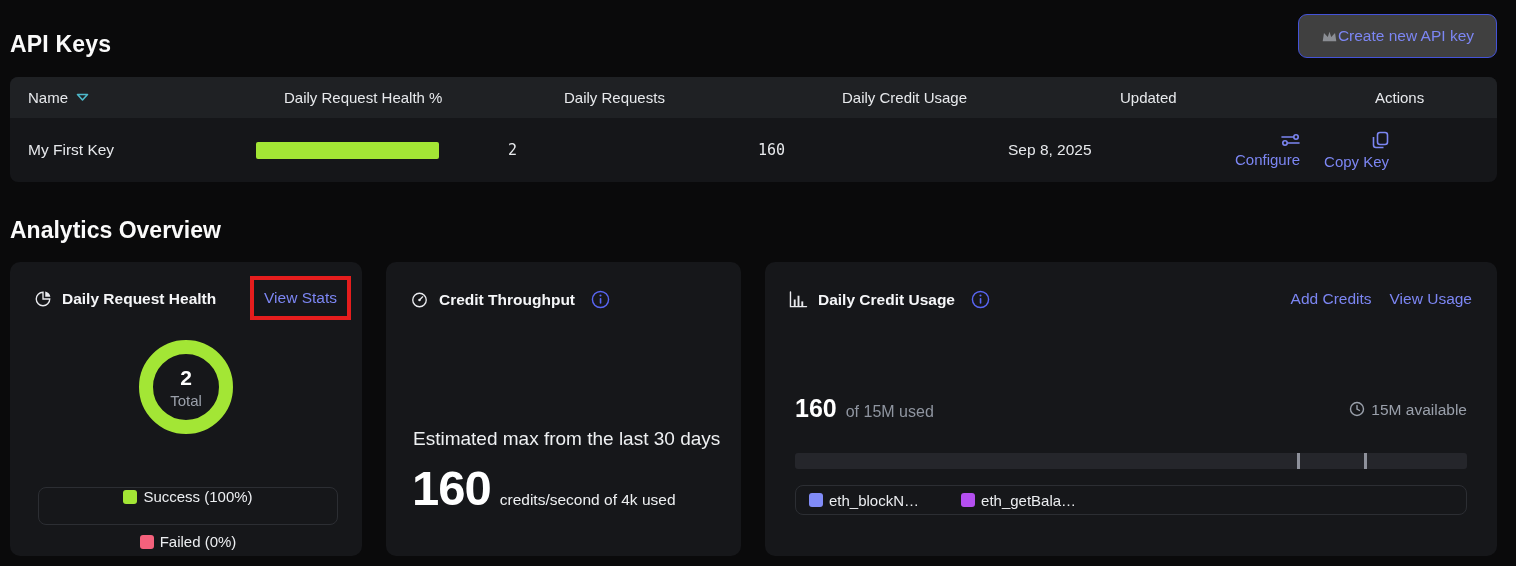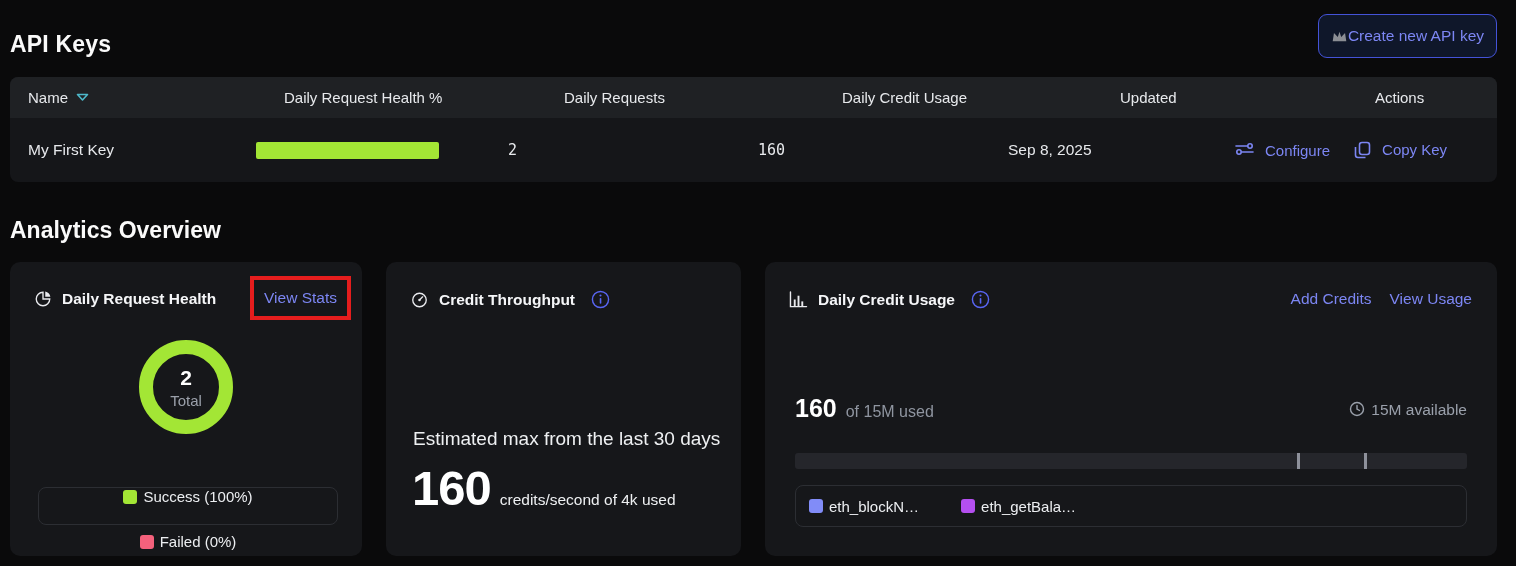--- a/index.html
+++ b/index.html
@@ -1,33 +1,33 @@
 <!DOCTYPE html>
 <html><head>
 <meta charset="utf-8">
 <style>
   * { margin:0; padding:0; box-sizing:border-box; }
   html,body { width:1516px; height:566px; background:#0a0a0b; font-family:"Liberation Sans",sans-serif; color:#e9eaee; overflow:hidden; }
 
   
   #page-title { position:absolute; left:10px; top:31px; font-size:23px; font-weight:700; color:#fafafa; letter-spacing:.2px; }
   #create-btn { position:absolute; right:19px; top:14px; height:44px; display:flex; align-items:center; 
-    padding:0 12px; background:#0f172a; border:1px solid #4453d8; border-radius:9px; color:#7c86f3;
+    padding:0 22px; background:#404040; border:1px solid #4453d8; border-radius:9px; color:#7c86f3;
     font-size:15.5px; font-weight:500; cursor:pointer; }
 
   
   #api-table { position:absolute; left:10px; top:77px; width:1487px; height:105px; border-radius:8px; overflow:hidden; background:#151619; }
   .t-row { display:grid; grid-template-columns:228px 252px 250px 250px 227px 1fr; align-items:center; padding-left:18px; }
   #table-head { height:41px; background:#1f2124; font-size:15px; font-weight:500; color:#e7e9ec;gap:28px; }
   #table-body-row { height:64px; font-size:15.5px; color:#e7e9ec; }
   .th-name { display:flex; align-items:center; gap:8px; }
   .mono { font-family:"DejaVu Sans Mono",monospace; font-size:15px; }
   #health-bar { width:183px; height:17px; border-radius:2px; }
   .actions-cell { display:flex; align-items:center; gap:24px; color:#7c86f3; font-size:15px; font-weight:500; }
-  .action-link { display:flex; align-items:flex-start; gap:11px; cursor:pointer; }
+  .action-link { display:flex; align-items:flex-end; gap:4px; cursor:pointer;flex-direction:column; }
 
   
   #analytics-title { position:absolute; left:10px; top:217px; font-size:23px; font-weight:700; color:#fafafa; }
   #cards { position:absolute; left:10px; top:262px; width:1487px; height:294px; display:flex; gap:24px; }
   .card { position:relative; background:#16171a; border-radius:10px; height:294px;padding-left:40px; }
   #card-health { width:352px; }
   #card-throughput { width:355px; }
   #card-usage { flex:1; }
   .card-head { position:absolute; top:28px; left:24px; display:flex; align-items:center; gap:10px; }
   .card-title { font-size:15.5px; font-weight:700; color:#f5f6f8; white-space:nowrap; }
@@ -38,21 +38,21 @@
   #view-stats-box { position:absolute; top:14px; right:11px; border:4px solid #e51d1d; padding:9px 10px; }
 
   
   #donut { position:absolute; top:78px; left:50%; transform:translateX(-50%); width:94px; height:94px;
     border:14px solid #a3e635; border-radius:50%; display:flex; flex-direction:column; align-items:center; justify-content:center; }
   #donut-value { font-size:21px; font-weight:700; color:#ffffff; }
   #donut-label { font-size:15px; color:#9ba0aa; margin-top:2px; }
 
   .legend-box { position:absolute; border:1px solid #2c2e33; border-radius:8px; display:flex; align-items:center; }
   #health-legend { left:28px; right:24px; top:225px; height:38px; padding:0 16px; gap:28px;flex-direction:column; }
-  #usage-legend { left:30px; right:30px; top:223px; height:42px; padding:0 13px; gap:42px; }
+  #usage-legend { left:30px; right:30px; top:223px; height:30px; padding:0 13px; gap:42px; }
   .legend-item { display:flex; align-items:center; gap:6px; font-size:15px; color:#eceef1; white-space:nowrap; }
   .swatch { width:14px; height:14px; border-radius:3px; flex:0 0 auto; }
 
   
   #tp-subtitle { position:absolute; left:27px; top:166px; font-size:19px; color:#eef0f2; }
   #tp-value-row { position:absolute; left:26px; top:198px; display:flex; align-items:baseline; gap:9px; }
   #tp-value { font-size:49px; font-weight:700; color:#ffffff; letter-spacing:-1px; }
   #tp-unit { font-size:15.5px; color:#eef0f2; }
 
   

